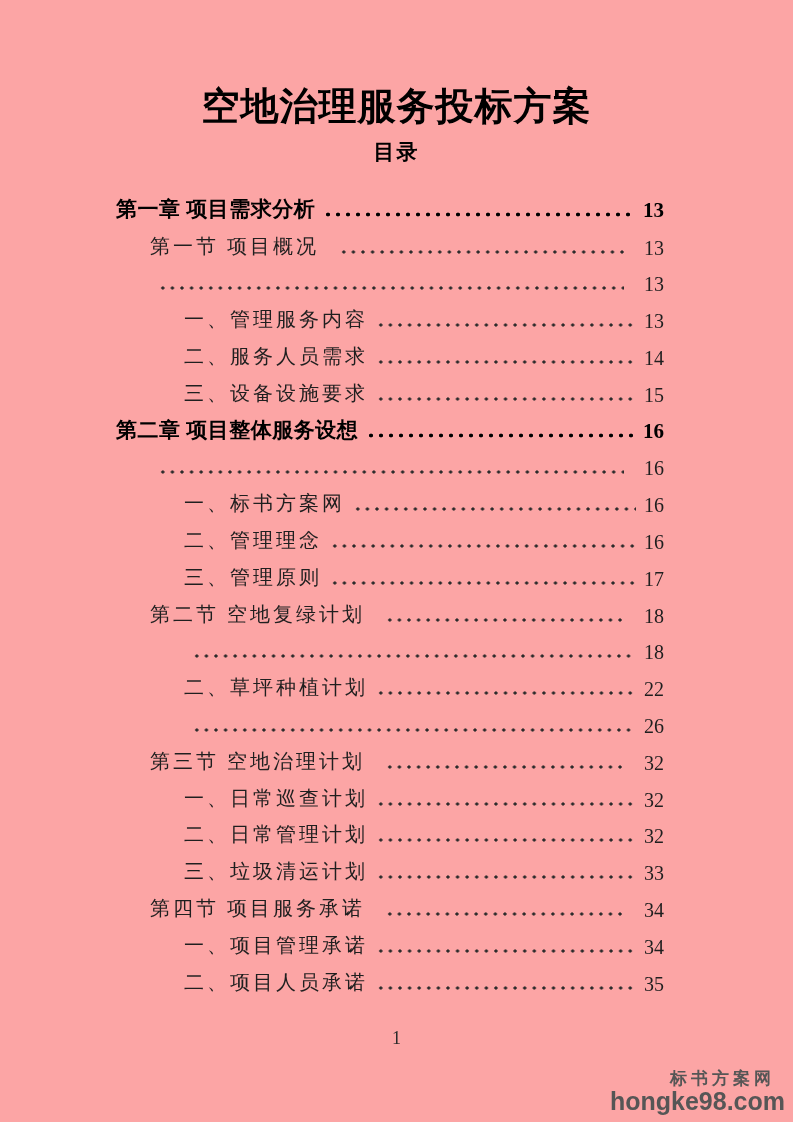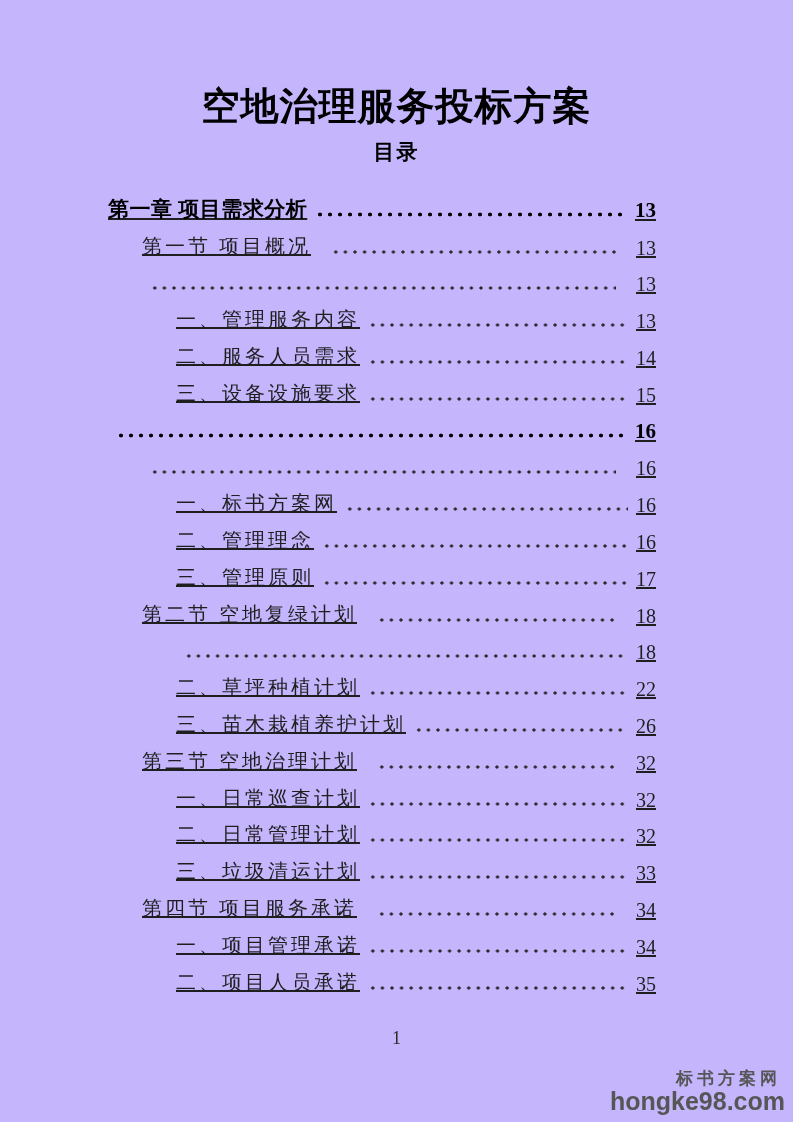--- a/index.html
+++ b/index.html
@@ -1,21 +1,21 @@
 <!DOCTYPE html>
 <html><head>
 <meta charset="utf-8">
 <style>
   html, body { margin: 0; padding: 0; background: #ffffff; }
   .page {
     position: relative;
     width: 793px;
     height: 1122px;
     margin: 0 auto;
-    background: #c4b5fd;
+    background: #fca5a5;
     overflow: hidden;
     font-family: "Liberation Serif", "DejaVu Serif", serif;
     color: #1f1f1f;
   }
   .doc-title {
     margin: 0;
     padding-top: 84px;
     text-align: center;
     font-size: 38px;
     line-height: 1.2;
@@ -26,24 +26,23 @@
   .toc-heading {
     margin: 8px 0 0 0;
     text-align: center;
     font-size: 21px;
     font-weight: bold;
     color: #000000;
     letter-spacing: 2px;
   }
   .toc {
     position: absolute;
-    left: 108px;
+    left: 116px;
     top: 186px;
     width: 548px;
-    text-decoration: underline;
   }
   .toc-row {
     display: flex;
     align-items: flex-end;
     height: 36.8px;
     font-size: 20px;
     letter-spacing: 3px;
     cursor: pointer;
   }
   .toc-label { white-space: pre; }
@@ -86,21 +85,21 @@
   .watermark {
     position: absolute;
     right: 8px;
     bottom: 8px;
     text-align: right;
     font-family: "Liberation Sans", sans-serif;
     font-weight: bold;
     color: #565656;
     line-height: 1.05;
   }
-  .watermark-name { font-size: 17px; letter-spacing: 4px; margin-right: 4px; }
+  .watermark-name { font-size: 17px; letter-spacing: 4px; margin-right: 10px; }
   .watermark-url  { font-size: 25px; letter-spacing: 0; }
 </style>
 </head>
 <body>
 
 <div class="page">
 
   <h1 class="doc-title">空地治理服务投标方案</h1>
 
   <h2 class="toc-heading">目录</h2>
@@ -135,20 +134,21 @@
     <span class="toc-page">14</span>
   </div>
 
   <div class="toc-row level-item">
     <span class="toc-label">三、设备设施要求</span>
     <span class="toc-leader"></span>
     <span class="toc-page">15</span>
   </div>
 
   <div class="toc-row level-chapter">
+    <span class="toc-label">第二章 项目整体服务设想</span>
     <span class="toc-leader"></span>
     <span class="toc-page">16</span>
   </div>
 
   <div class="toc-row level-section">
     <span class="toc-leader"></span>
     <span class="toc-page">16</span>
   </div>
 
   <div class="toc-row level-item">
@@ -180,21 +180,20 @@
     <span class="toc-page">18</span>
   </div>
 
   <div class="toc-row level-item">
     <span class="toc-label">二、草坪种植计划</span>
     <span class="toc-leader"></span>
     <span class="toc-page">22</span>
   </div>
 
   <div class="toc-row level-item">
-    <span class="toc-label">三、苗木栽植养护计划</span>
     <span class="toc-leader"></span>
     <span class="toc-page">26</span>
   </div>
 
   <div class="toc-row level-section">
     <span class="toc-label">第三节 空地治理计划</span>
     <span class="toc-leader"></span>
     <span class="toc-page">32</span>
   </div>
 

